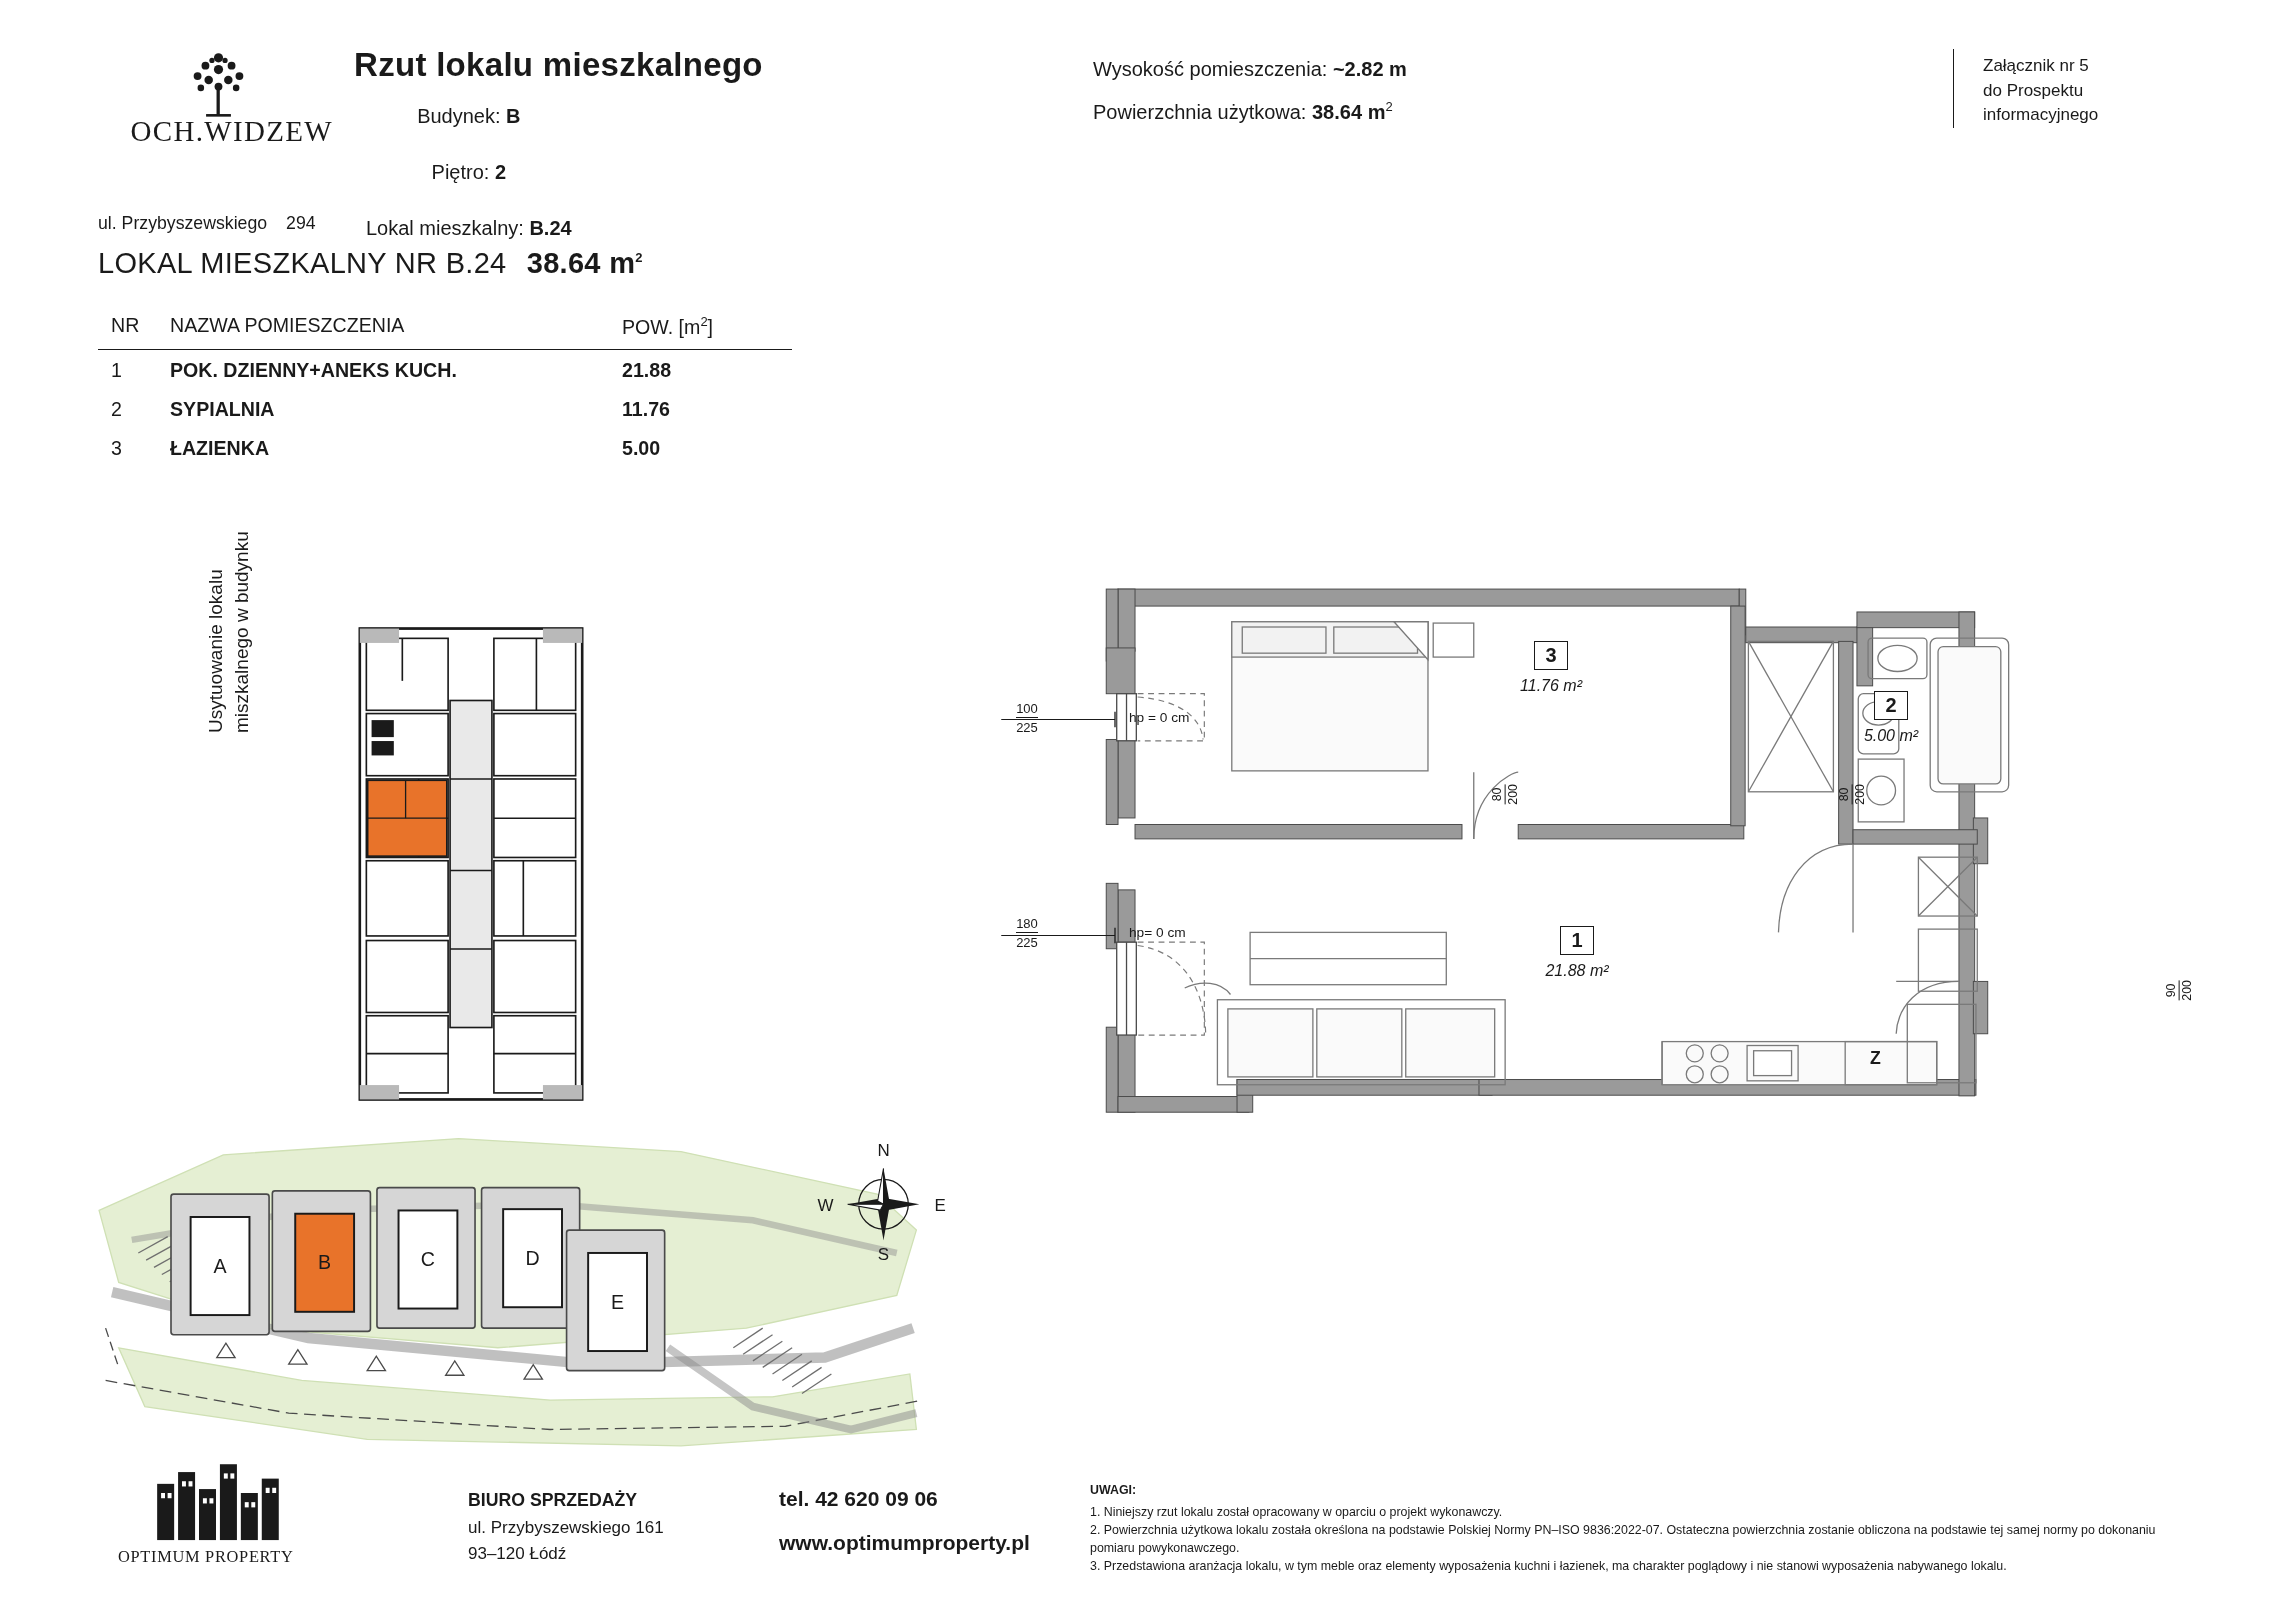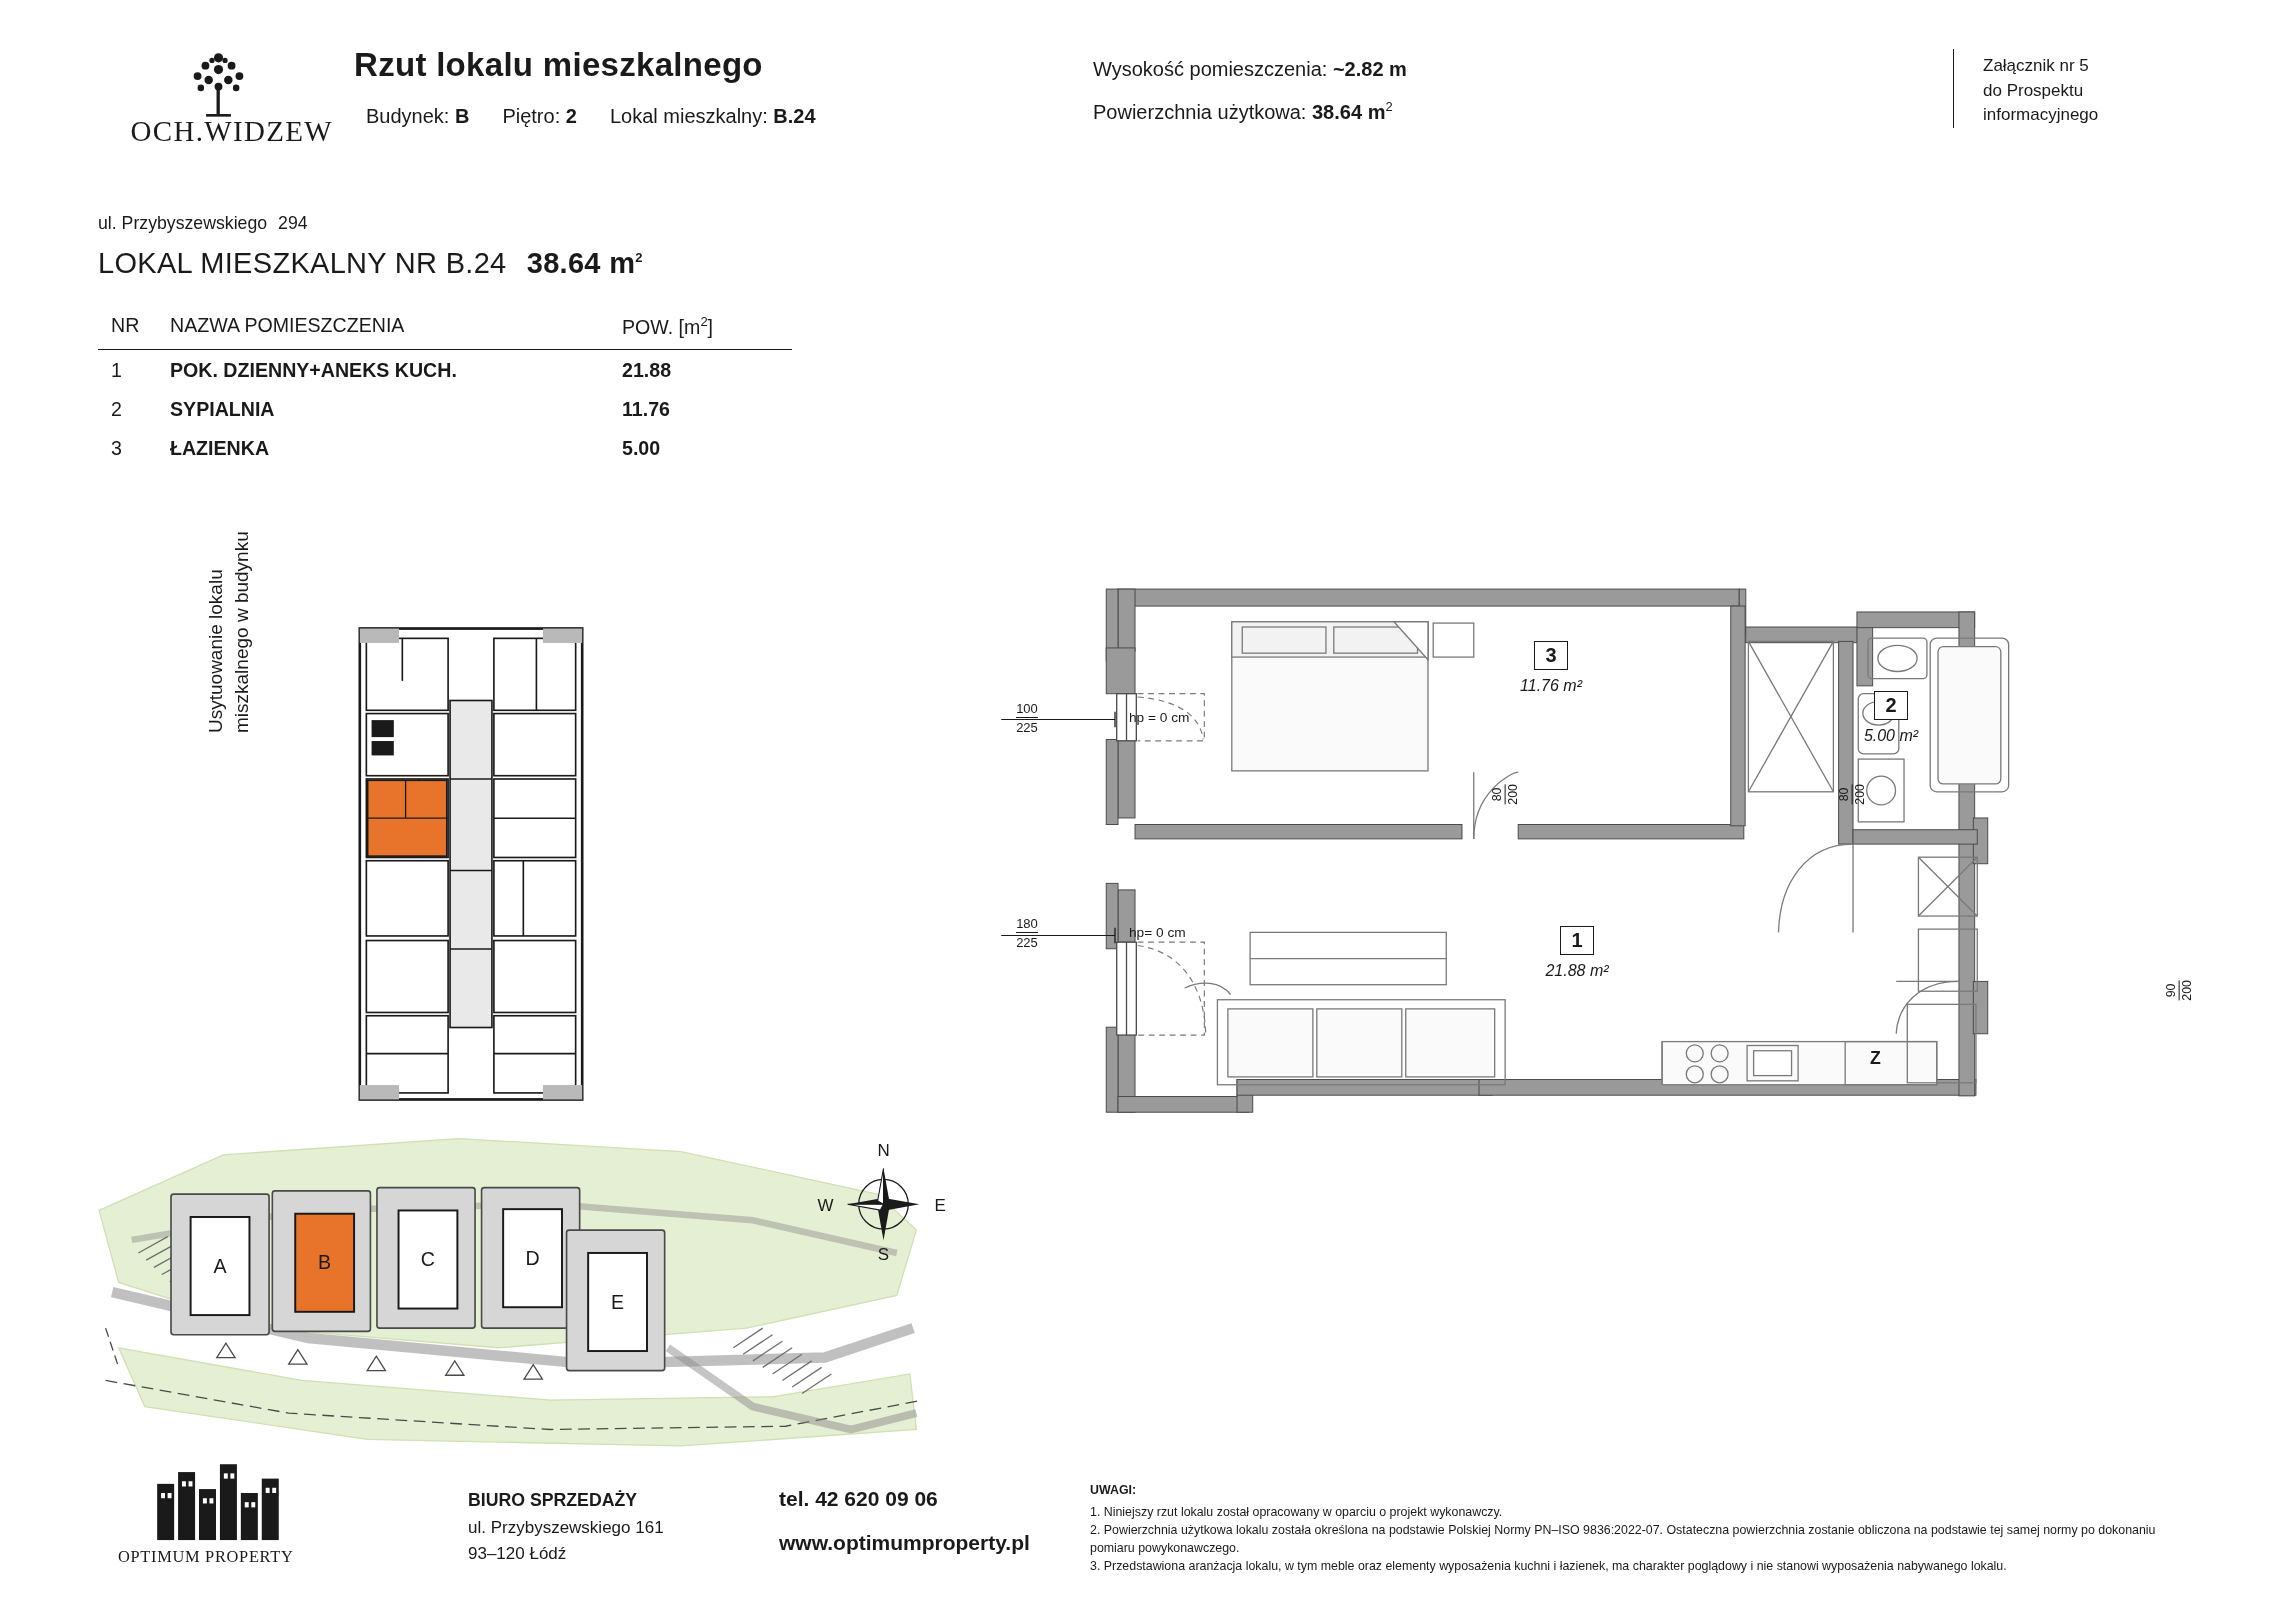--- a/index.html
+++ b/index.html
@@ -13,36 +13,36 @@
     overflow: hidden;
   }
   .page { position:absolute; inset:0; }
 
   
   .logo-block { position:absolute; left:111px; top:46px; width:262px; height:92px; }
   .logo-tree { position:absolute; left:65px; top:0px; }
   .logo-text { position:absolute; left:19.6px; top:69px; font-size:29px; letter-spacing:1.3px; font-family:"Liberation Serif", serif; }
 
   .hdr-title { position:absolute; left:354px; top:46px; font-size:33px; font-weight:bold; letter-spacing:0.3px; }
-  .hdr-sub { position:absolute; left:366px; top:105px; font-size:20px; display:flex; gap:33px; align-items:center; }
+  .hdr-sub { position:absolute; left:366px; top:105px; font-size:20px; display:flex; gap:33px; align-items:center;flex-direction:column; }
   .hdr-sub .k { font-weight:normal; }
   .hdr-sub .v { font-weight:bold; }
 
   .hdr-mid { position:absolute; left:1093px; top:58px; font-size:20px; }
   .hdr-mid .row { margin-bottom:18.3px; }
   .hdr-mid .k { font-weight:normal; }
   .hdr-mid .v { font-weight:bold; }
   .sup { font-size:13px; vertical-align:super; }
 
   .hdr-right-rule { position:absolute; left:1953px; top:49px; width:1.3px; height:79px; background:#1a1a1a; }
   .hdr-right { position:absolute; left:1983px; top:54px; font-size:17px; line-height:1.45; }
 
   
   .addr { position:absolute; left:98px; top:213px; font-size:17.7px; }
-  .addr .num { margin-left:11px; }
+  .addr .num { margin-left:19px; }
   .main-title { position:absolute; left:98px; top:247px; font-size:29px; letter-spacing:0.3px; }
   .main-title .area { font-weight:bold; margin-left:11.8px; }
 
   
   .tbl { position:absolute; left:98px; top:314px; width:694px; font-size:19.6px; }
   .tbl .hdr { display:flex; padding:0 0 10.5px 0; border-bottom:1.3px solid #1a1a1a; }
   .tbl .row { display:flex; padding:9.2px 0 6.5px 0; }
   .tbl .c-nr { width:72px; text-align:left; padding-left:13px; }
   .tbl .c-name { width:452px; }
   .tbl .c-pow { width:151px; font-weight:bold; }

